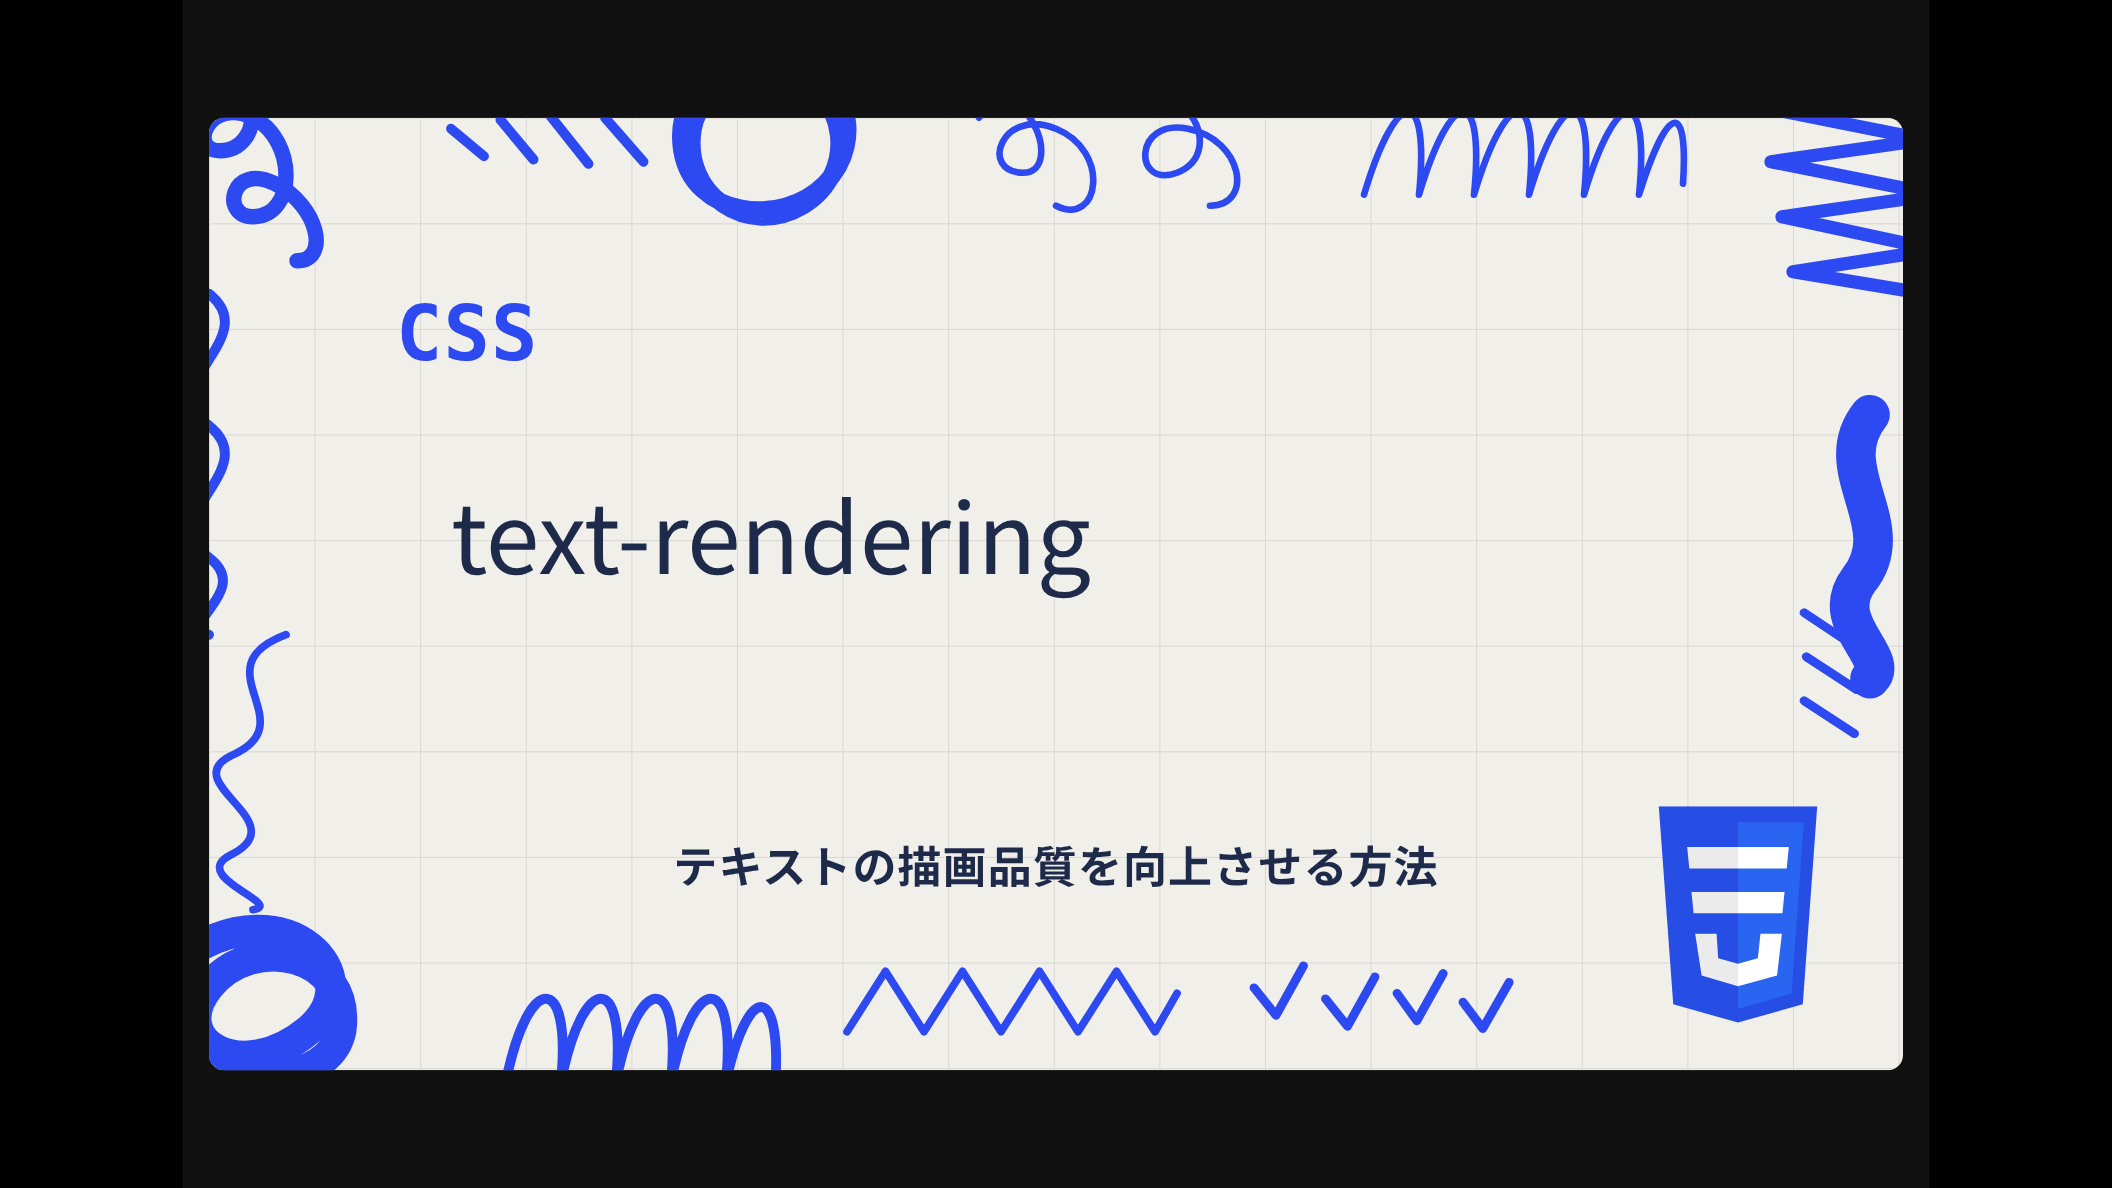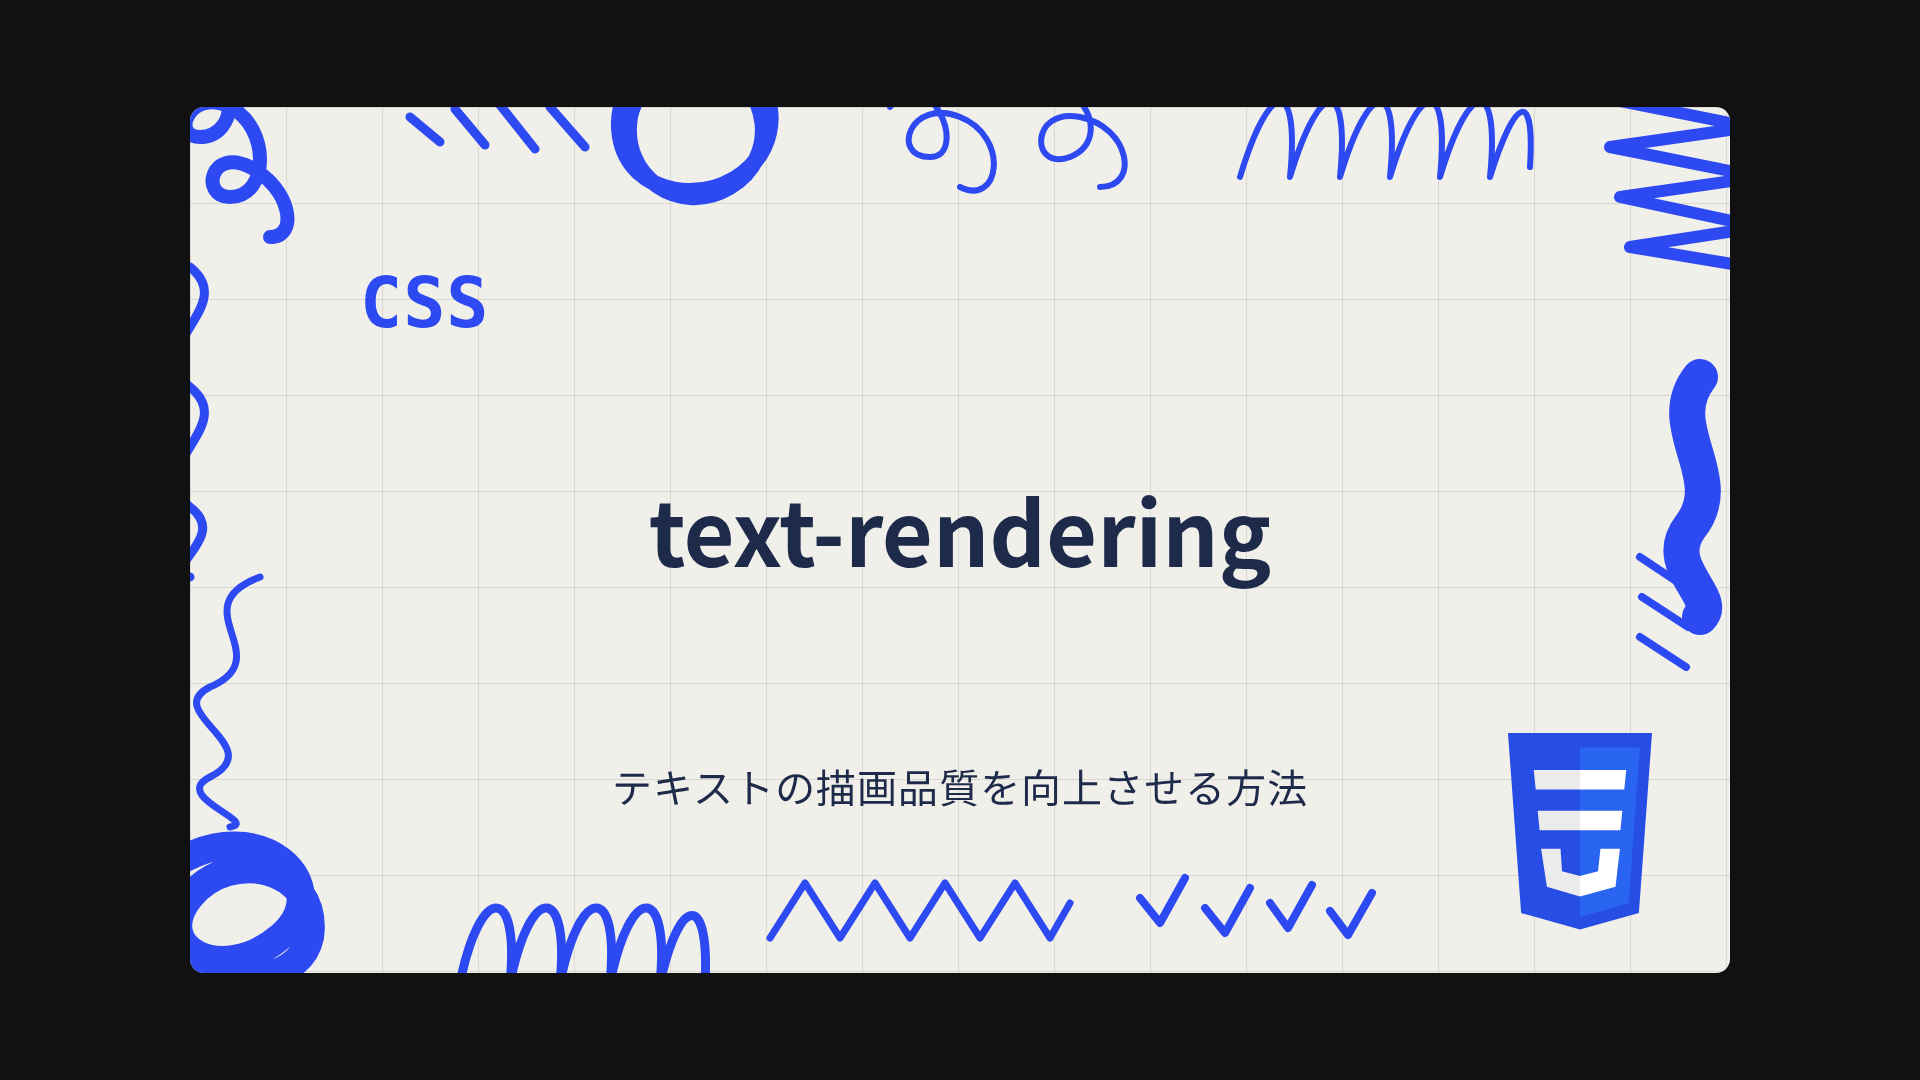--- a/index.html
+++ b/index.html
@@ -11,21 +11,21 @@
 
   * { box-sizing: border-box; margin: 0; padding: 0; }
 
   html, body {
     width: 100%;
     height: 100%;
     background: #000;
   }
 
   .viewport {
-    width: 1920px;
+    width: 1588px;
     height: 1080px;
     margin: 0 auto;
     background: #111;
     display: flex;
     align-items: center;
     justify-content: center;
     position: relative;
   }
 
   .card {
@@ -55,38 +55,36 @@
     color: var(--blue);
     letter-spacing: 1px;
   }
 
   .title {
     position: absolute;
     left: 50%;
     top: 310px;
     transform: translateX(-50%);
     width: 1100px;
-    text-align: center;
     font-family: ui-monospace, "SFMono-Regular", Menlo, Consolas, "Noto Sans JP", sans-serif;
-    font-weight: 700;
+    font-weight: 400;
     font-size: 88px;
     line-height: 1.55;
     color: var(--navy);
-    margin-top: 44px;
   }
 
   .subtitle {
     position: absolute;
     left: 50%;
     top: 650px;
     transform: translateX(-50%);
     width: 100%;
     text-align: center;
     font-family: "Hiragino Kaku Gothic ProN", "Noto Sans JP", ui-monospace, monospace, sans-serif;
-    font-weight: 400;
+    font-weight: 700;
     font-size: 40px;
     color: var(--navy);
     letter-spacing: 1px;
   }
 
   
 
   .doodle { position: absolute; }
 
   .doodle svg { display: block; overflow: visible; }

